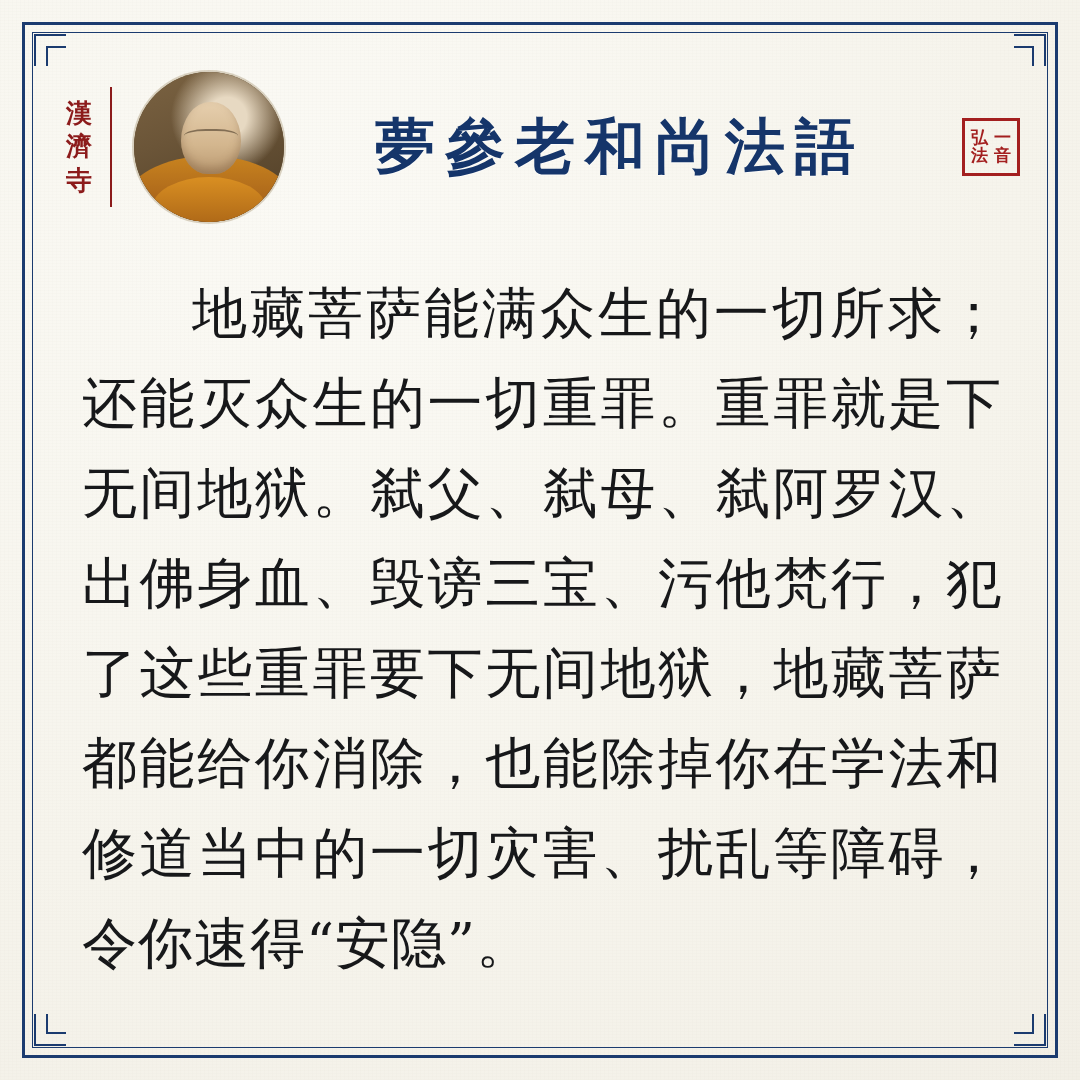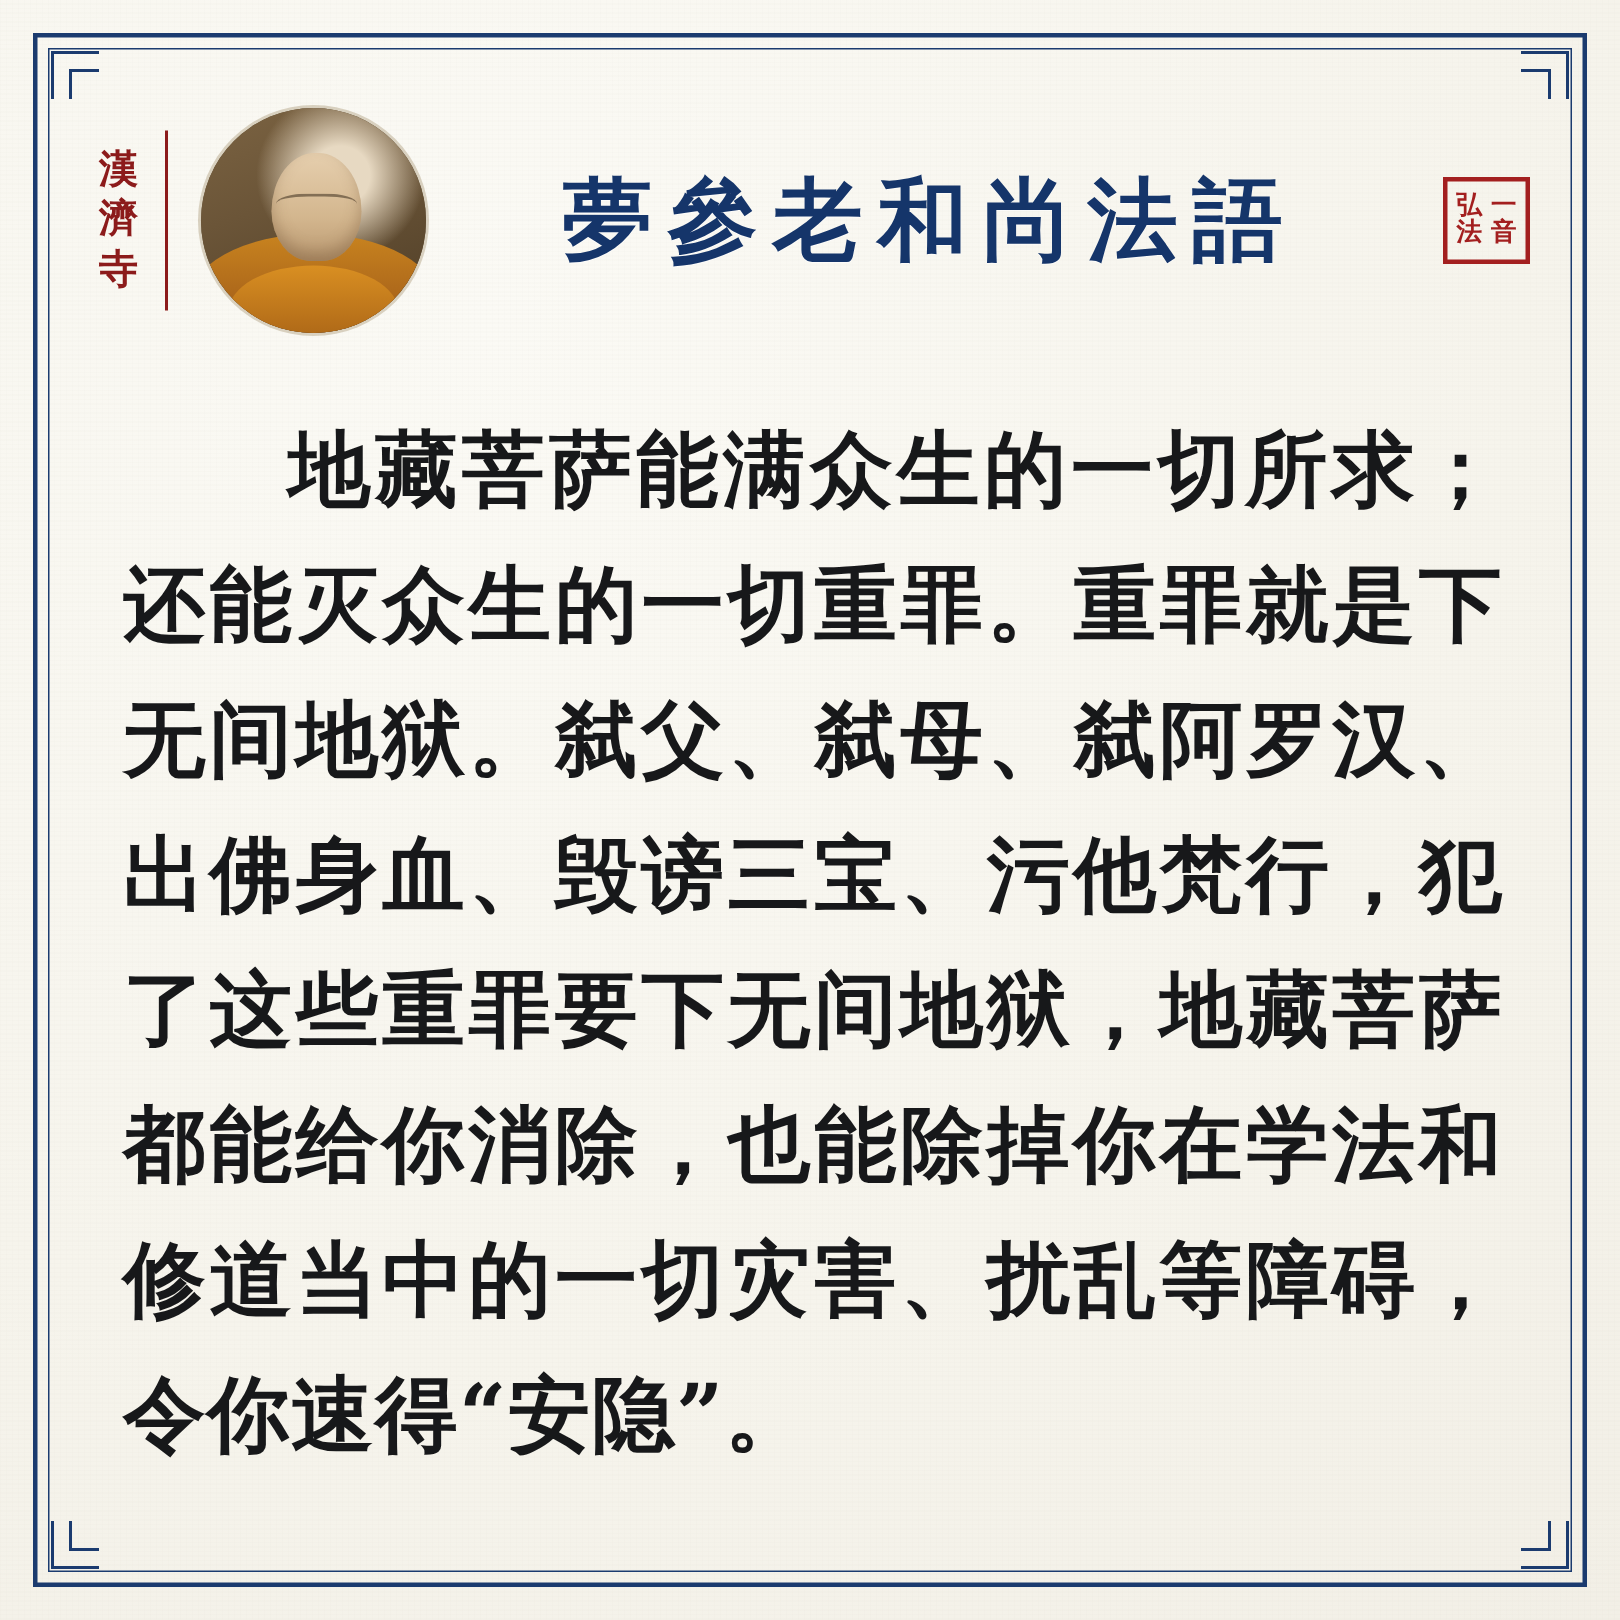--- a/index.html
+++ b/index.html
@@ -208,21 +208,20 @@
     font-size: 55px;
     line-height: 90px;
     letter-spacing: 1px;
     text-align: justify;
     text-justify: inter-character;
     font-weight: 500;
   }
   .body-text p {
     margin: 0;
     text-indent: 2em;
-    font-weight: bold;
   }
 </style>
 </head>
 <body>
 
 <div class="poster">
   <div class="paper-texture"></div>
 
   <div class="frame-outer"></div>
   <div class="frame-inner"></div>

